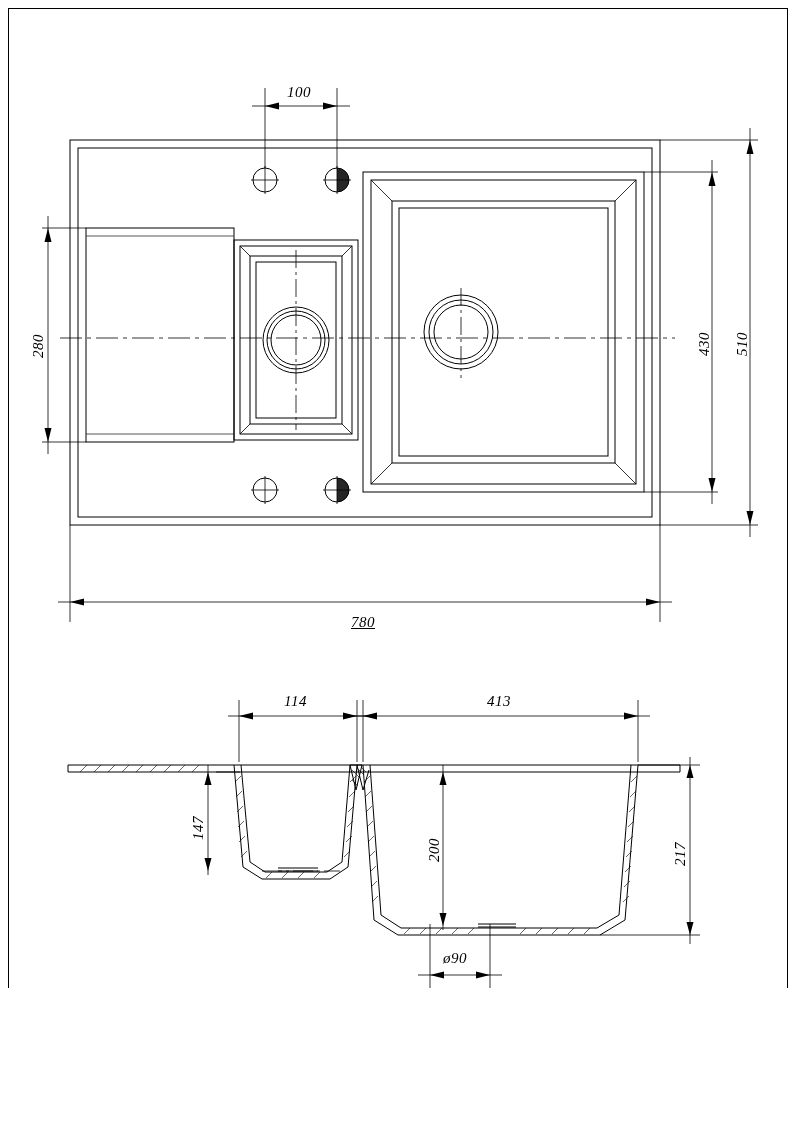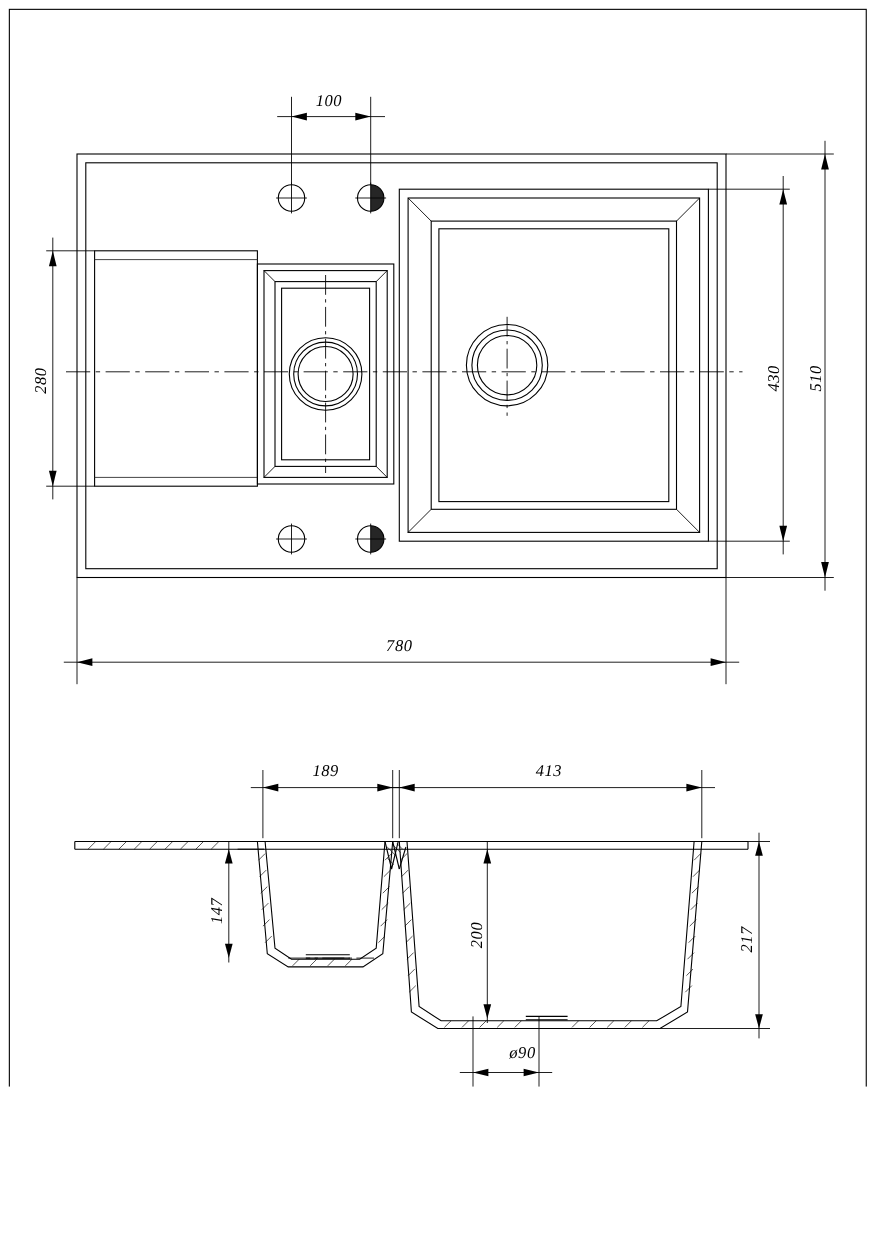--- a/index.html
+++ b/index.html
@@ -324,27 +324,27 @@
   </svg>
 
   <div class="dim-label" style="left:287px; top:84px;">100</div>
 
   <div class="dim-label vert" style="left:30px; top:358px;">280</div>
 
   <div class="dim-label vert" style="left:696px; top:356px;">430</div>
 
   <div class="dim-label vert" style="left:734px; top:356px;">510</div>
 
-  <div class="dim-label" style="left:351px; top:580px;">780</div>
-
-  <div class="dim-label" style="left:284px; top:693px;">189</div>
+  <div class="dim-label" style="left:351px; top:614px;text-decoration:underline;">780</div>
+
+  <div class="dim-label" style="left:284px; top:693px;">114</div>
 
   <div class="dim-label" style="left:487px; top:693px;">413</div>
 
   <div class="dim-label vert" style="left:190px; top:840px;">147</div>
 
   <div class="dim-label vert" style="left:426px; top:862px;">200</div>
 
   <div class="dim-label vert" style="left:672px; top:866px;">217</div>
 
-  <div class="dim-label" style="left:463px; top:950px;">ø90</div>
+  <div class="dim-label" style="left:443px; top:950px;">ø90</div>
 
 </div>
 
 </body></html>

